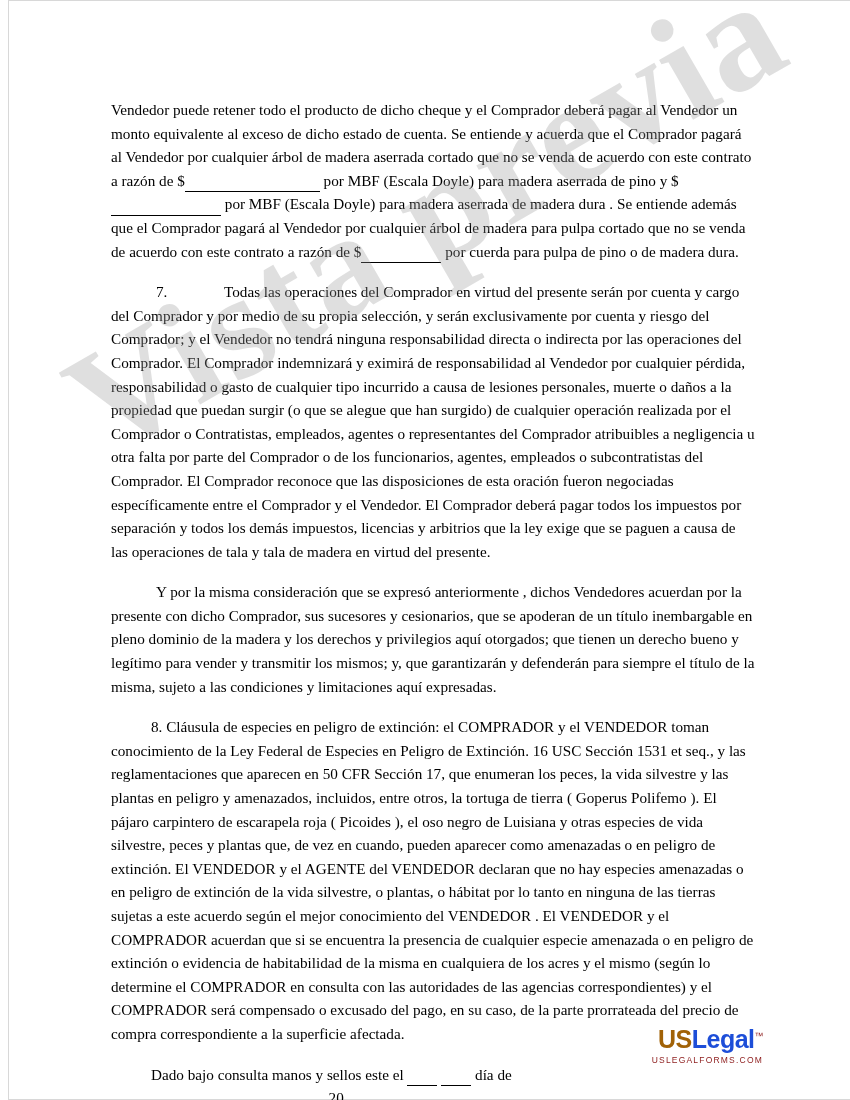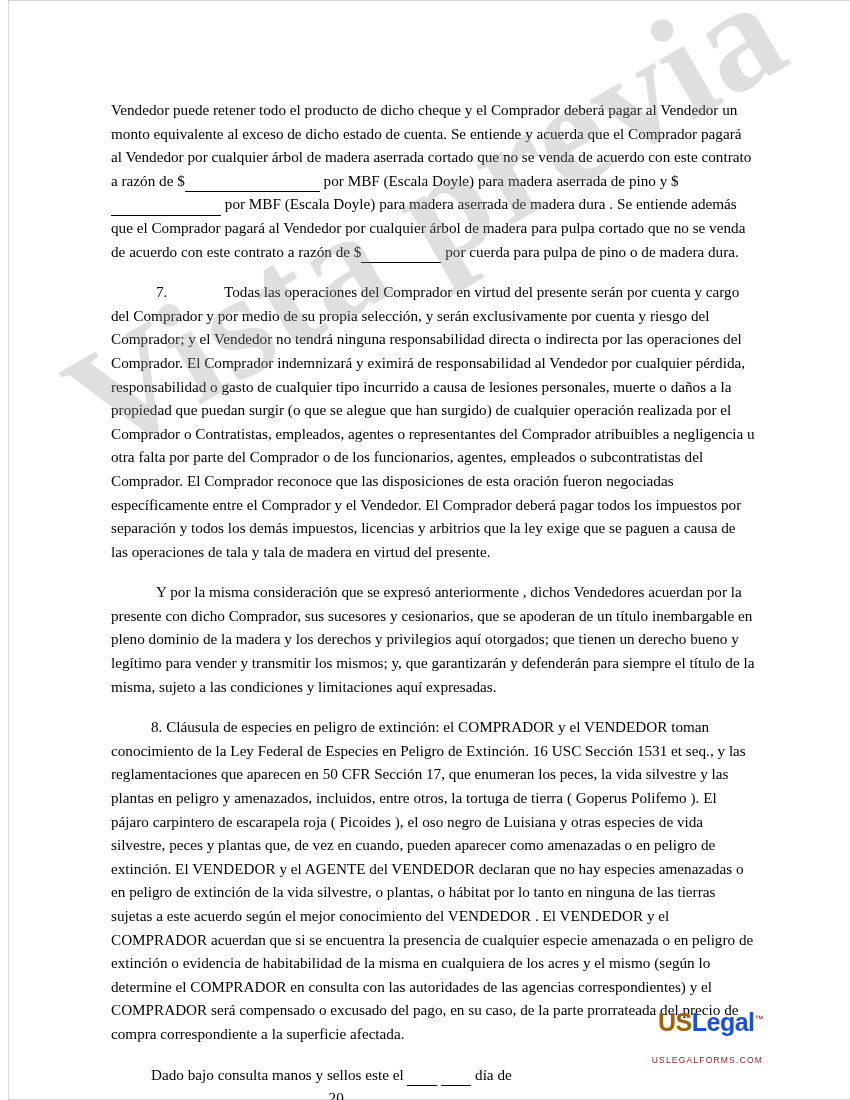--- a/index.html
+++ b/index.html
@@ -153,21 +153,21 @@
   .logo-tm {
     font-size: 9px;
     vertical-align: super;
     font-weight: normal;
   }
   .logo-sub {
     font-family: "Liberation Sans", sans-serif;
     font-size: 8.5px;
     color: #8c1a1a;
     letter-spacing: 1.2px;
-    margin-top: 20px;
+    margin-top: 3px;
     padding-left: 20px;
   }
 </style>
 </head>
 <body>
 
 <div class="page">
   <div class="page-border"></div>
 
   <div class="content">

